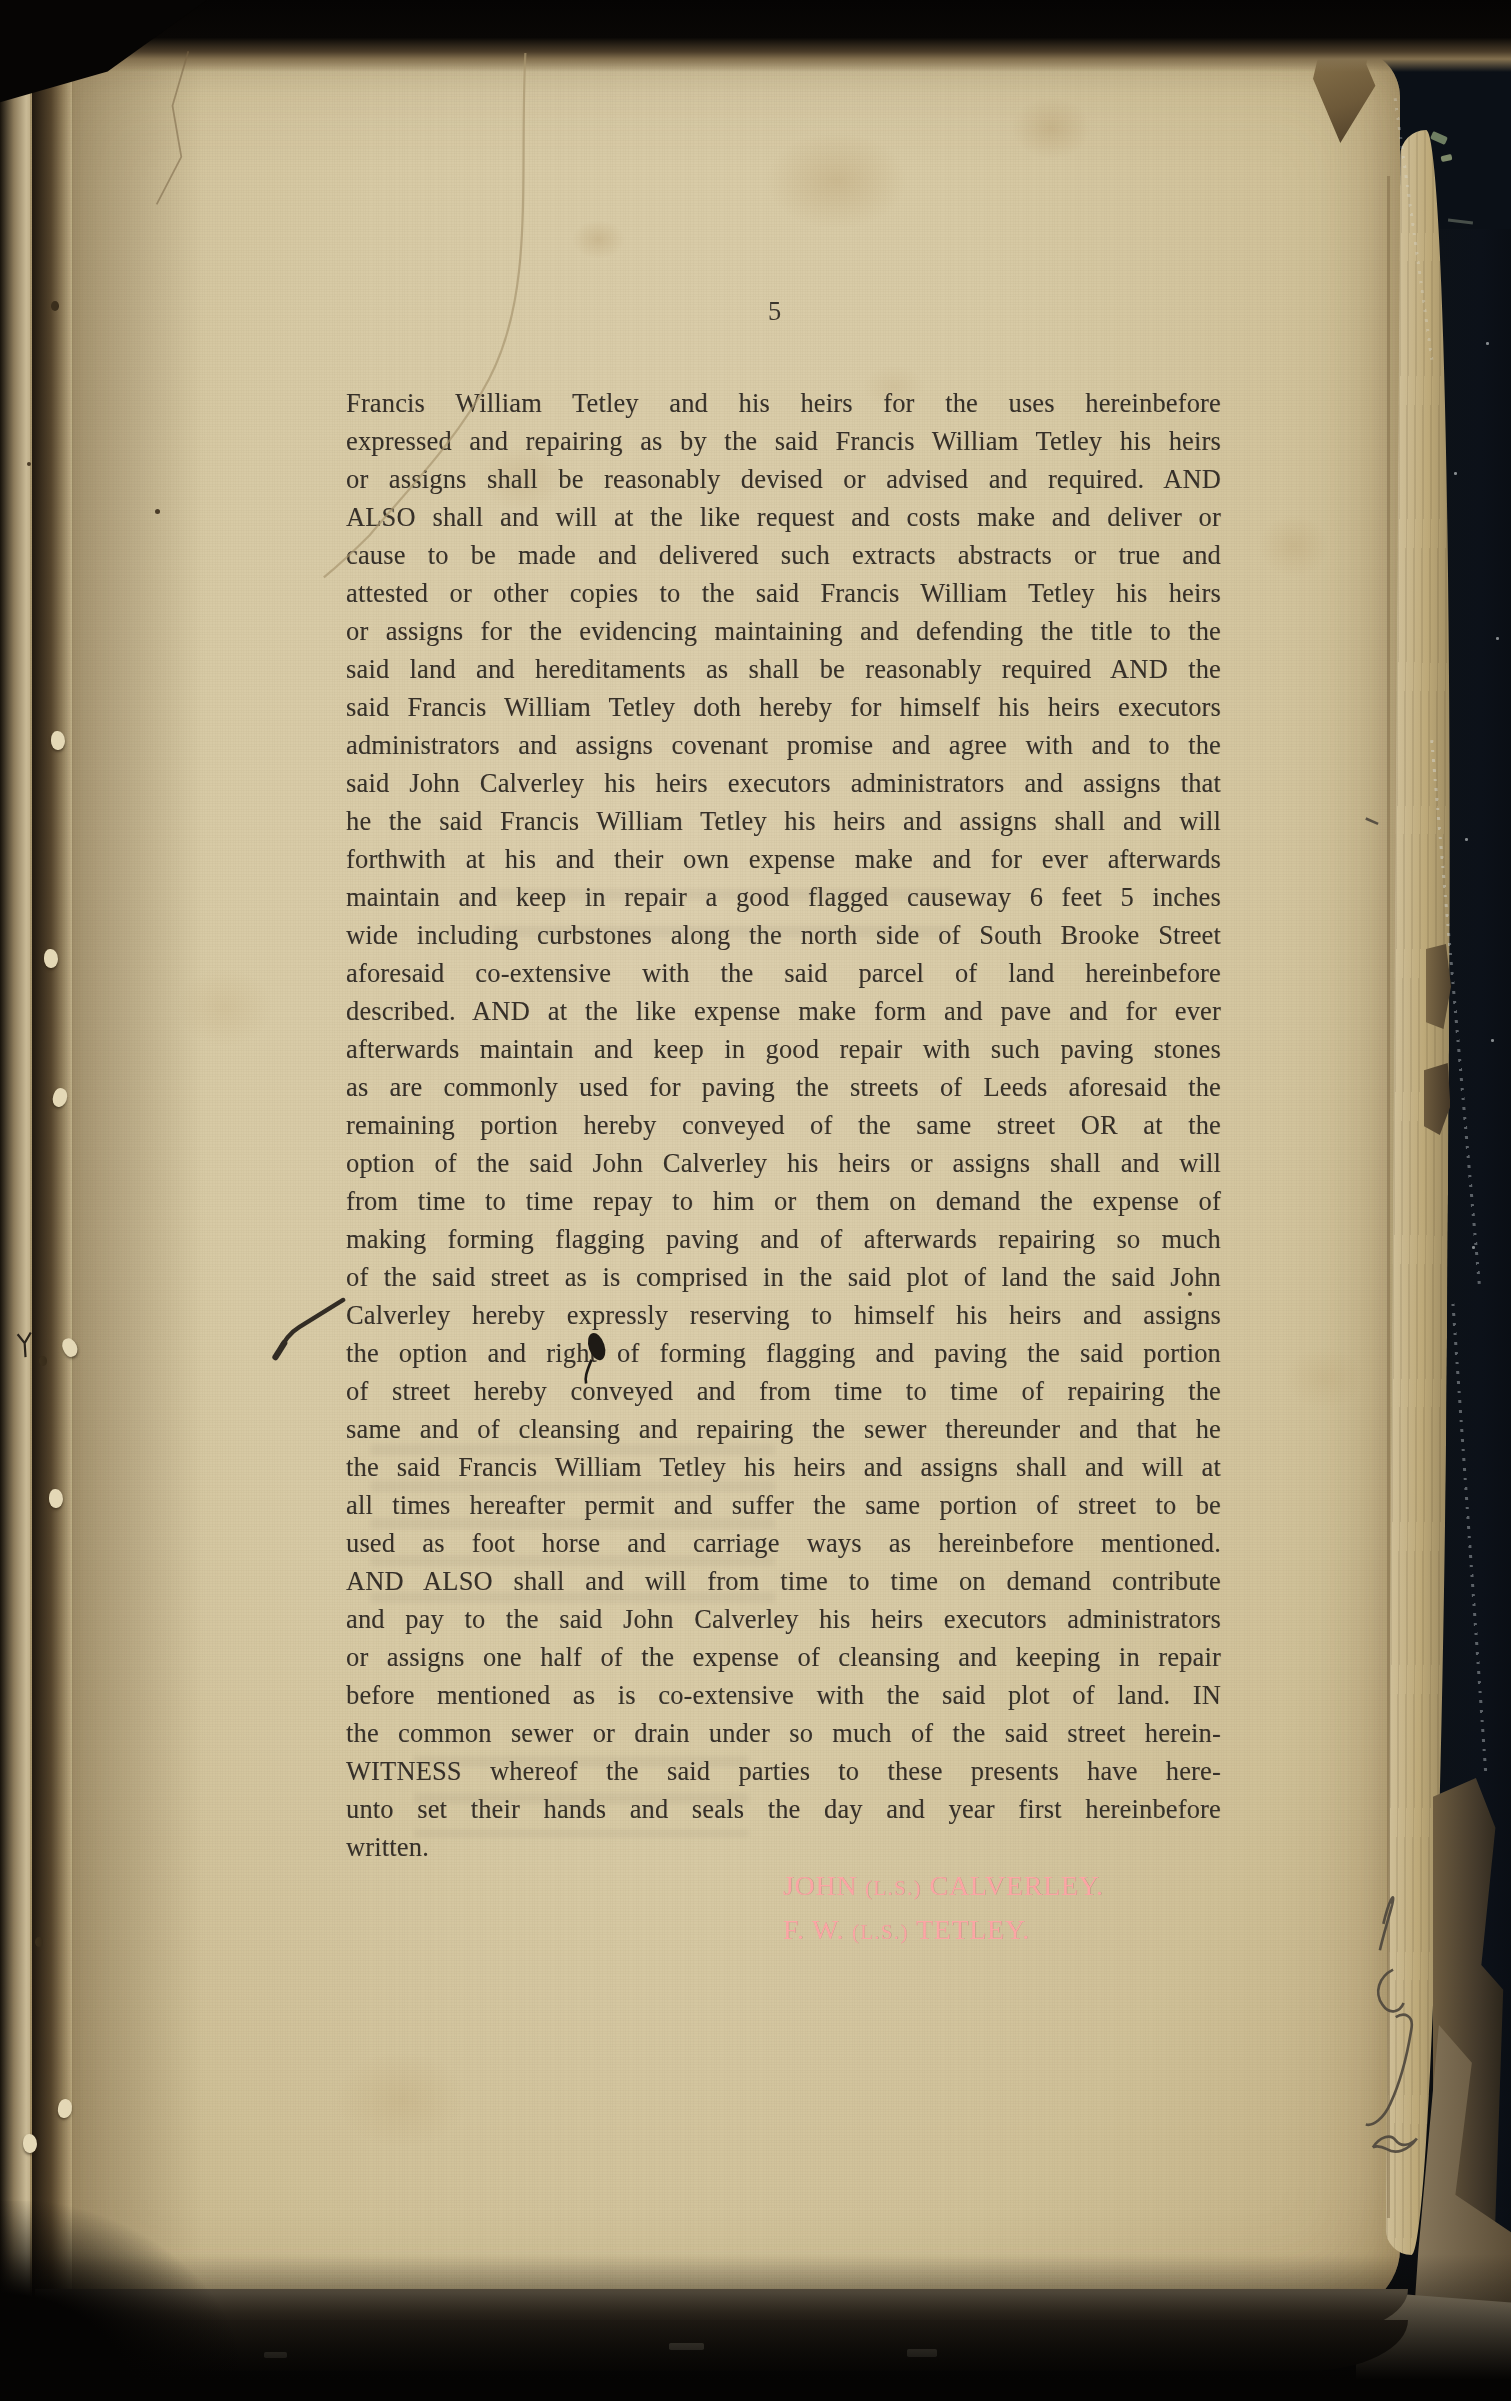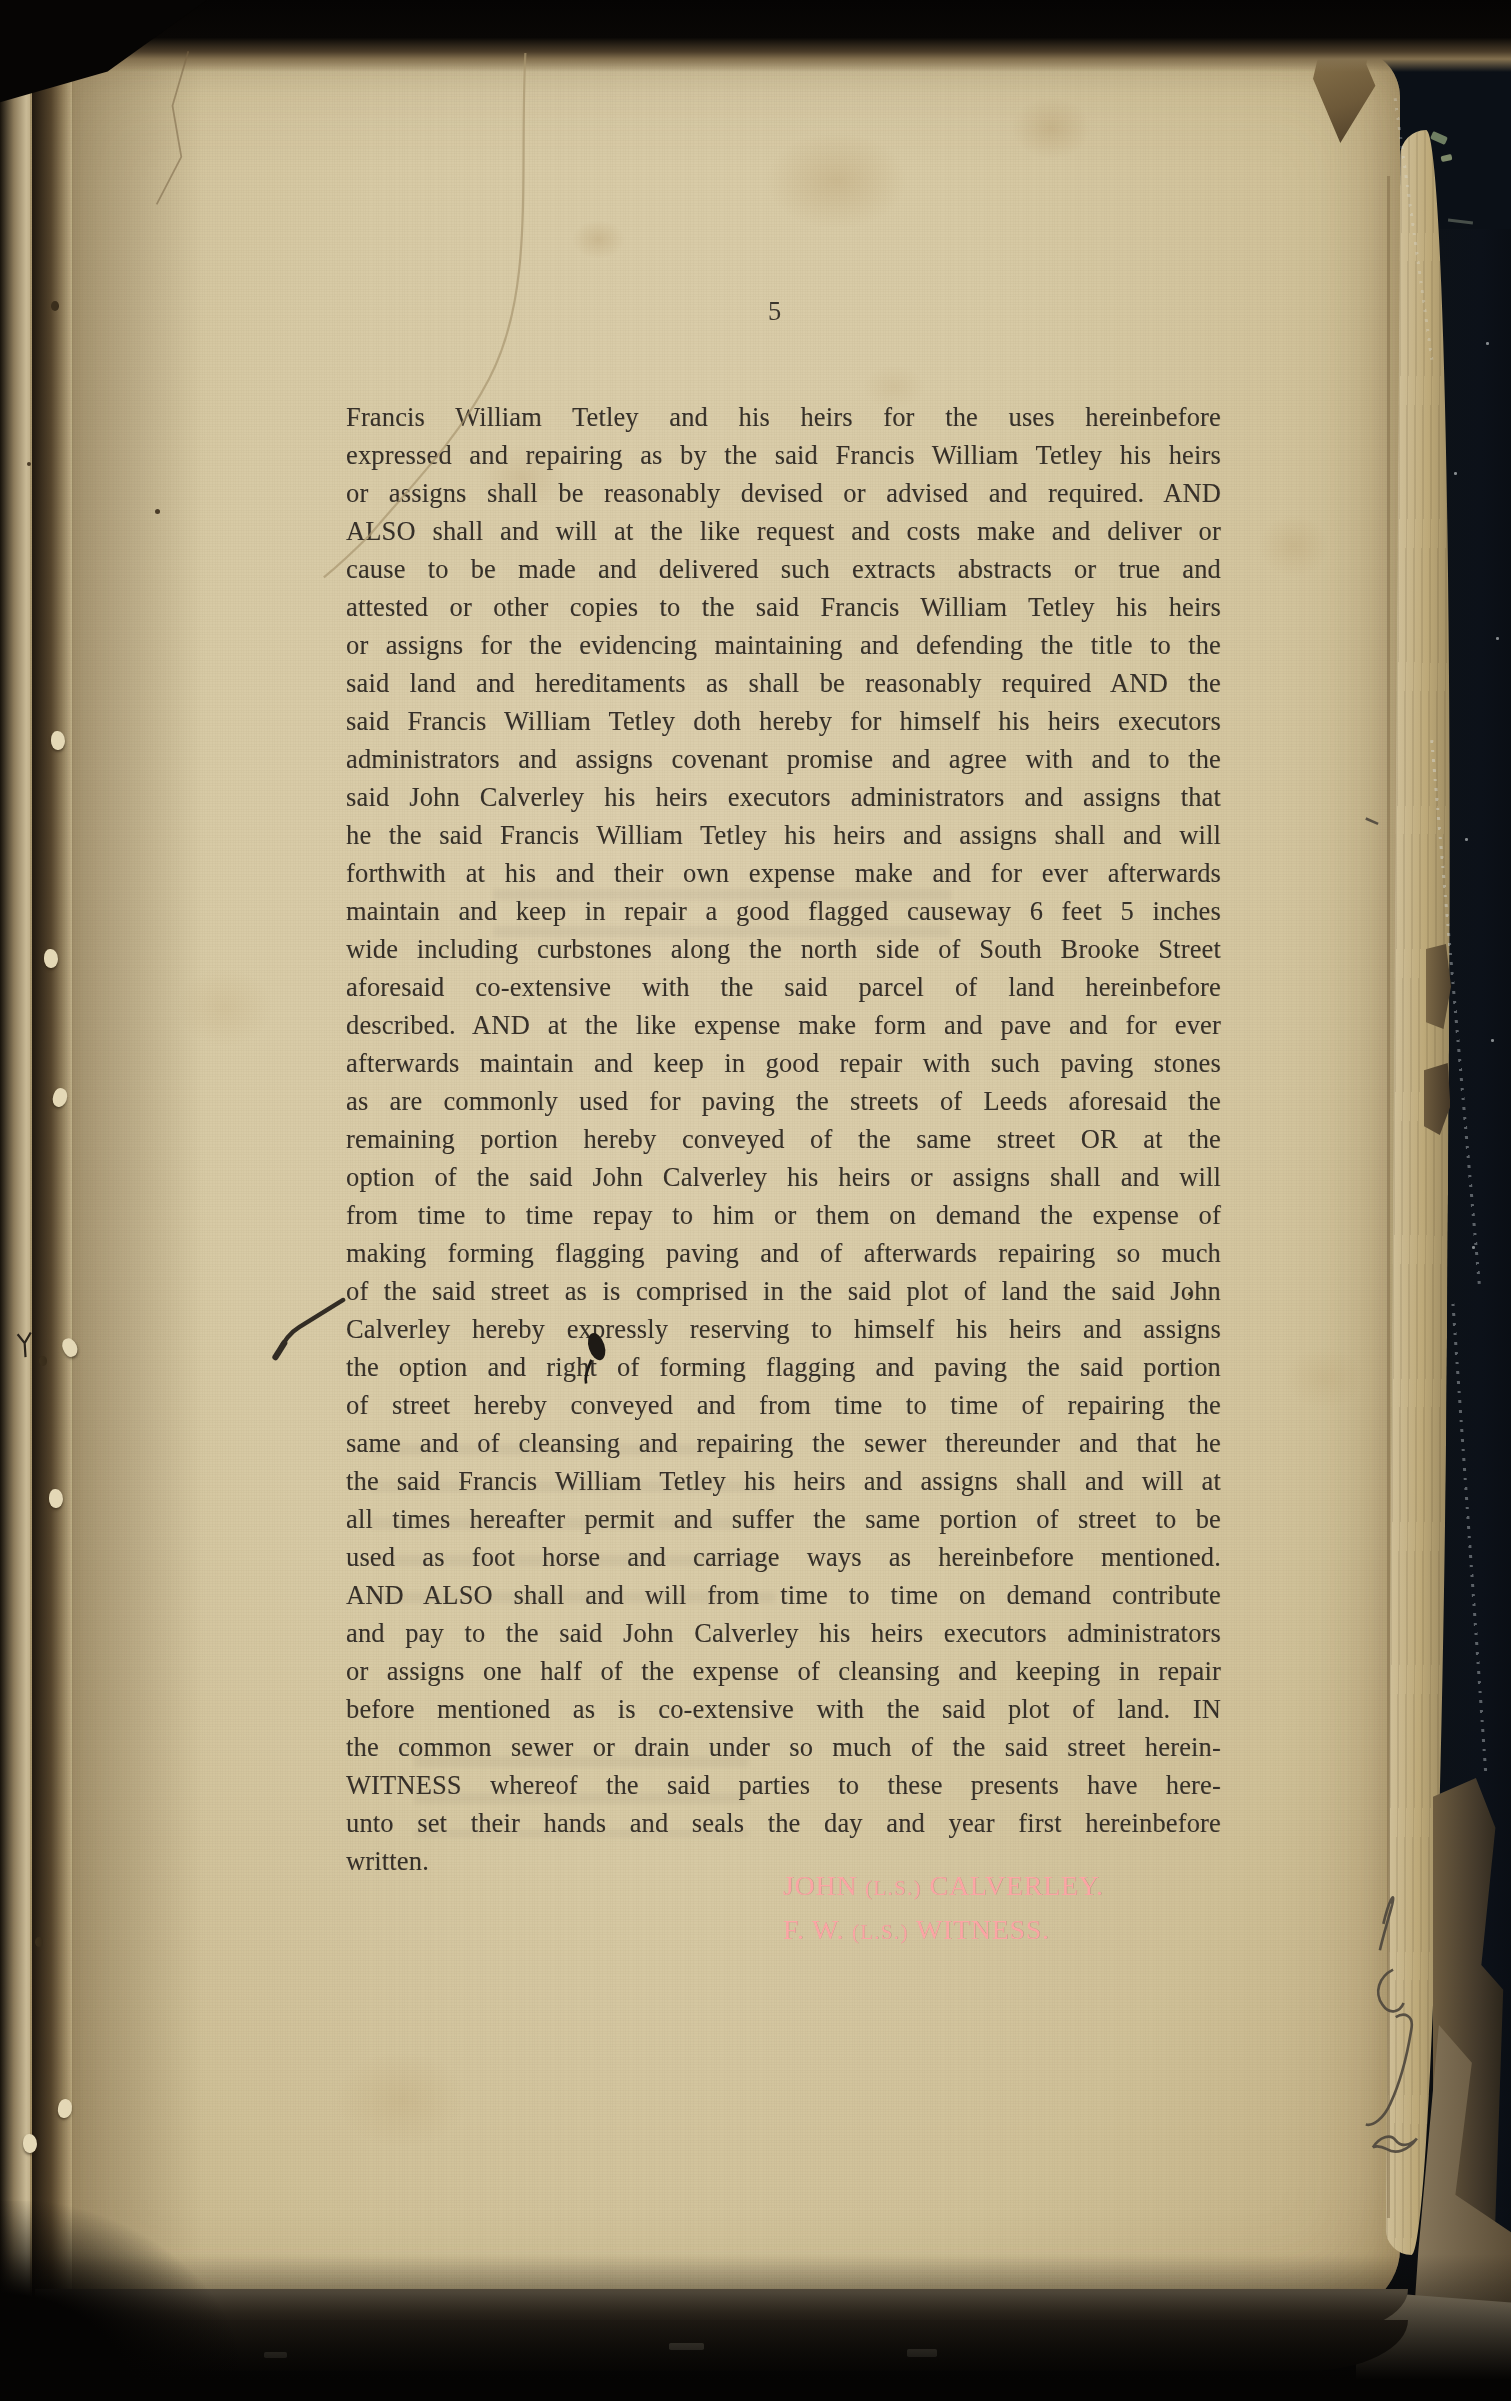--- a/index.html
+++ b/index.html
@@ -87,21 +87,21 @@
   .stain{z-index:3;border-radius:50%;background:radial-gradient(closest-side,rgba(146,108,52,.18),rgba(146,108,52,0));}
   .speck-d{z-index:3;border-radius:50%;background:#4a3c28;}
   .ghost{z-index:3;filter:blur(2.6px);opacity:.8;
     background:repeating-linear-gradient(180deg,rgba(112,102,86,.10) 0 11.4px,rgba(0,0,0,0) 11.4px 37px);}
   .chip{z-index:4;width:14px;height:19.4px;background:#e4d8b6;border-radius:45% 55% 50% 50%;
     box-shadow:0 1.8px 2.6px rgba(40,30,15,.55);}
   .chip-d{z-index:4;width:8px;height:9.7px;background:#3a2e1c;border-radius:50%;}
   
   .page-number{left:755px;top:296px;width:39px;z-index:6;text-align:center;
     font-size:26.4px;color:#3a352d;}
-  .deed-text{left:346px;top:398px;width:875px;z-index:6;color:#363029;
+  .deed-text{left:346px;top:384px;width:875px;z-index:6;color:#363029;
     font-size:26.4px;letter-spacing:0.2px;text-shadow:0.4px 0.4px 0 rgba(30,24,16,.22);}
   .text-line{height:38px;line-height:38px;white-space:normal;
     text-align:justify;text-align-last:justify;}
   .text-line.para-end{text-align-last:left;}
   .signatures{left:783px;top:1864px;z-index:6;color:#fca5a5;font-size:28px;
     letter-spacing:0.7px;text-shadow:0.4px 0.4px 0 rgba(30,24,16,.22);}
   .sig-line{height:44px;line-height:44px;white-space:nowrap;}
   .seal{font-size:21px;letter-spacing:1.3px;}
   .overlay-svg{left:0;top:0;z-index:7;pointer-events:none;}
 </style>
@@ -216,21 +216,21 @@
       <div class="text-line">and pay to the said John Calverley his heirs executors administrators</div>
       <div class="text-line">or assigns one half of the expense of cleansing and keeping in repair</div>
       <div class="text-line">before mentioned as is co-extensive with the said plot of land.  IN</div>
       <div class="text-line">the common sewer or drain under so much of the said street herein-</div>
       <div class="text-line">WITNESS whereof the said parties to these presents have here-</div>
       <div class="text-line">unto set their hands and seals the day and year first hereinbefore</div>
       <div class="text-line para-end">written.</div>
     </div>
   <div class="abs signatures">
     <div class="sig-line"><span>JOHN</span> <span class="seal">(L.S.)</span> <span>CALVERLEY.</span></div>
-    <div class="sig-line"><span>F. W.</span> <span class="seal">(L.S.)</span> <span>WITNESS.</span></div>
+    <div class="sig-line"><span>F. W.</span> <span class="seal">(L.S.)</span> <span>TETLEY.</span></div>
   </div>
 
   <svg class="abs overlay-svg" width="1511" height="2401" viewBox="0 0 1717 2728">
     <path d="M597,60 C590,200 608,330 556,430 C520,500 460,560 420,608 C398,630 380,646 368,656" stroke="#a8966f" stroke-width="2.5" fill="none" opacity=".7"></path>
     <path d="M214,58 L196,120 L206,178 L178,232" stroke="rgba(120,100,70,.55)" stroke-width="2" fill="none"></path>
     <path d="M316,1538 C322,1524 330,1514 340,1508 L390,1477" stroke="#322c24" stroke-width="5" stroke-linecap="round" fill="none"></path>
     <path d="M313,1542 L323,1526" stroke="#322c24" stroke-width="7" stroke-linecap="round" fill="none"></path>
     <ellipse cx="678" cy="1530" rx="9" ry="16" fill="#1e1a15" transform="rotate(-18 678 1530)"></ellipse>
     <path d="M672,1545 C668,1556 664,1564 666,1572" stroke="#1e1a15" stroke-width="3" fill="none"></path>
     <path d="M20,1516 l8,10 l7,-12 m-7,12 l1,16" stroke="#2a241c" stroke-width="2.5" fill="none"></path>

